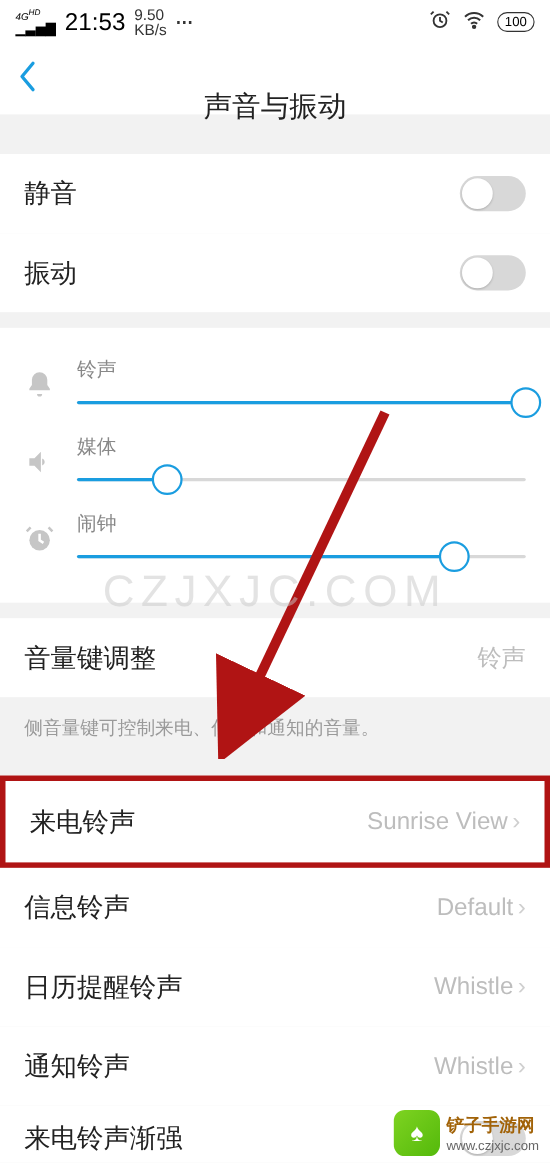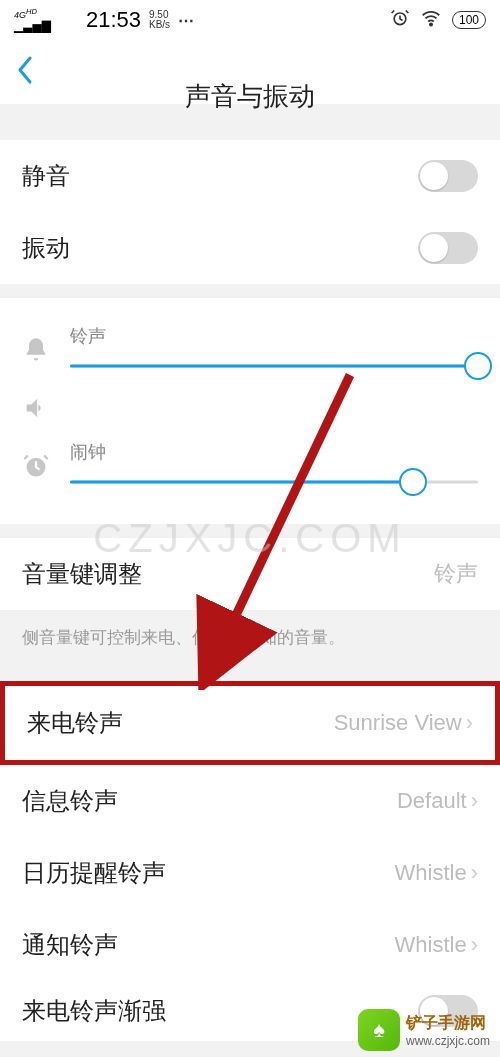--- a/index.html
+++ b/index.html
@@ -1,20 +1,20 @@
 <!DOCTYPE html>
 <html><head>
 <meta charset="utf-8">
 <style>
   * { box-sizing: border-box; margin: 0; padding: 0; }
   html, body { width: 500px; height: 1057px; font-family: -apple-system, "Helvetica Neue", Arial, sans-serif; background: #f2f2f2; overflow: hidden; position: relative; }
   .statusbar { height: 40px; background: #fff; display: flex; align-items: center; justify-content: space-between; padding: 0 14px; font-size: 16px; }
   .sb-left { display: flex; align-items: center; gap: 8px; }
   .sb-right { display: flex; align-items: center; gap: 10px; }
-  .sb-speed { font-size: 10px; line-height: 1; color: #333; display: flex; flex-direction: column; align-items: flex-start; }
+  .sb-speed { font-size: 14px; line-height: 1; color: #333; display: flex; flex-direction: column; align-items: flex-start; }
   .sb-dots { letter-spacing: 2px; font-weight: bold; color:#333; }
   .battery { border: 1px solid #333; border-radius: 9px; padding: 0 6px; font-size: 12px; line-height: 16px; height: 18px; display: inline-flex; align-items: center; }
   .header { height: 64px; background: #fff; display: flex; align-items: center; position: relative; }
   .back { position: absolute; left: 16px; top: 50%; transform: translateY(-50%); }
   .title { flex: 1; text-align: center; font-size: 26px; font-weight: 500; color: #222; margin-top: 48px; }
   .gap { height: 36px; background: #f2f2f2; }
   .smgap { height: 14px; background: #f2f2f2; }
   .row { background: #fff; display: flex; align-items: center; justify-content: space-between; padding: 0 22px; height: 72px; }
   .row-label { font-size: 24px; color: #222; }
   .row-val { font-size: 22px; color: #bdbdbd; display: flex; align-items: center; gap: 4px; }
@@ -41,21 +41,21 @@
 </style>
 </head>
 <body>
 
 <div class="statusbar">
   <div class="sb-left">
     <span class="sigicon">
       <span style="font-size:9px;font-style:italic;">4G<sup>HD</sup></span>
       <span>▁▃▅▇</span>
     </span>
-    <span style="font-size:22px;font-weight:500;margin-left:27px;">21:53</span>
+    <span style="font-size:22px;font-weight:500;">21:53</span>
     <span class="sb-speed">
       <span>9.50</span>
       <span>KB/s</span>
     </span>
     <span class="sb-dots">⋯</span>
   </div>
   <div class="sb-right">
     <span>
       <svg width="20" height="20" viewBox="0 0 24 24" fill="none" stroke="#333" stroke-width="2">
           <circle cx="12" cy="13" r="7"></circle>
@@ -110,20 +110,28 @@
           <div class="thumb" style="left:100%"></div>
         </div>
     </div>
   </div>
   <div class="slider-row">
     <span>
       <svg width="28" height="28" viewBox="0 0 24 24" fill="#c6c6c6">
           <path d="M4 9v6h4l5 5V4L8 9H4zm12 3a3 3 0 0 0-2-2.8v5.6A3 3 0 0 0 16 12z"></path>
         </svg>
     </span>
+    <div class="slider-body">
+      <div class="slider-label">媒体</div>
+      <div class="track">
+          <div class="rail"></div>
+          <div class="fill" style="width:20%"></div>
+          <div class="thumb" style="left:20%"></div>
+        </div>
+    </div>
   </div>
   <div class="slider-row">
     <span>
       <svg width="28" height="28" viewBox="0 0 24 24" fill="#c6c6c6">
           <circle cx="12" cy="13" r="8"></circle>
           <path d="M5 3 2 6M22 6l-3-3" stroke="#c6c6c6" stroke-width="2" fill="none"></path>
           <path d="M12 8v5l3 2" stroke="#fff" stroke-width="2" fill="none"></path>
         </svg>
     </span>
     <div class="slider-body">

